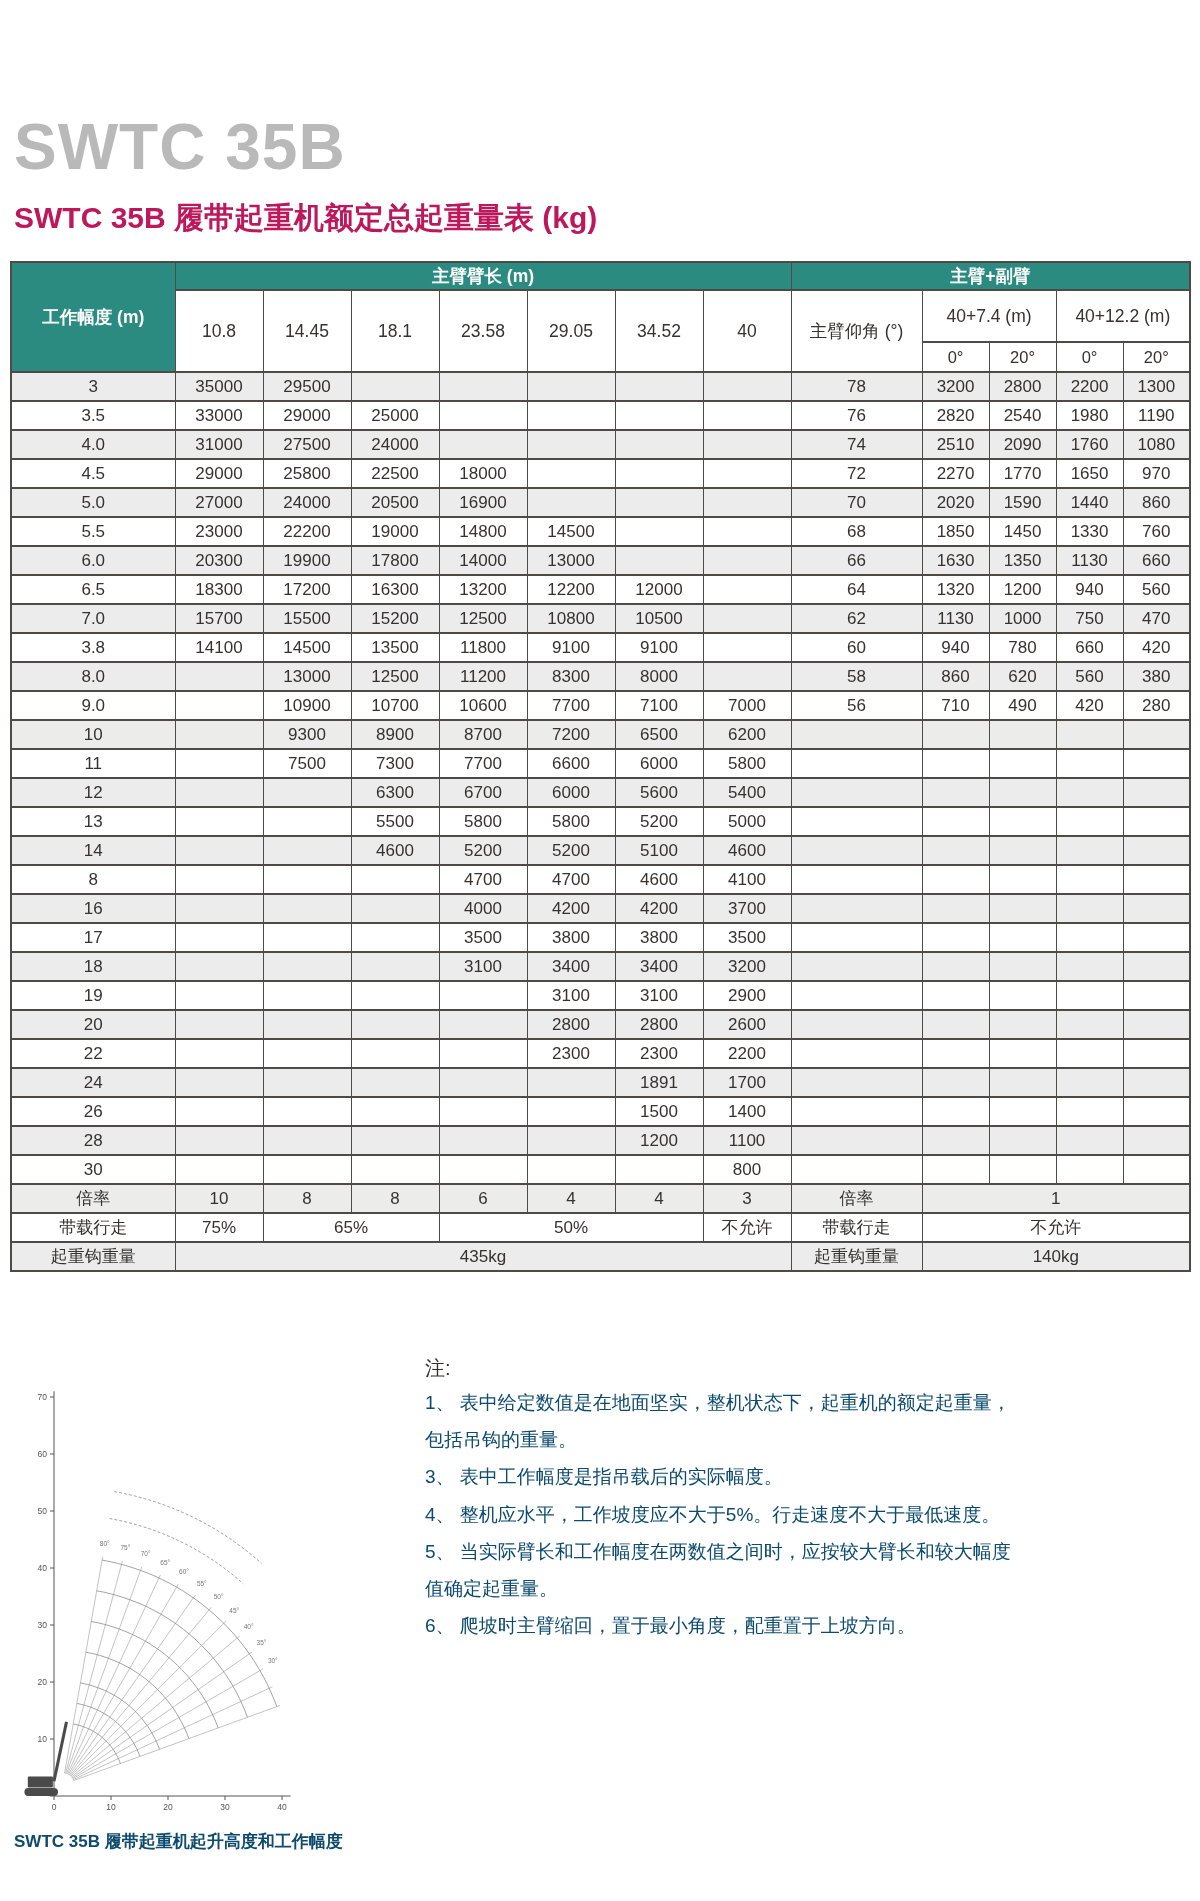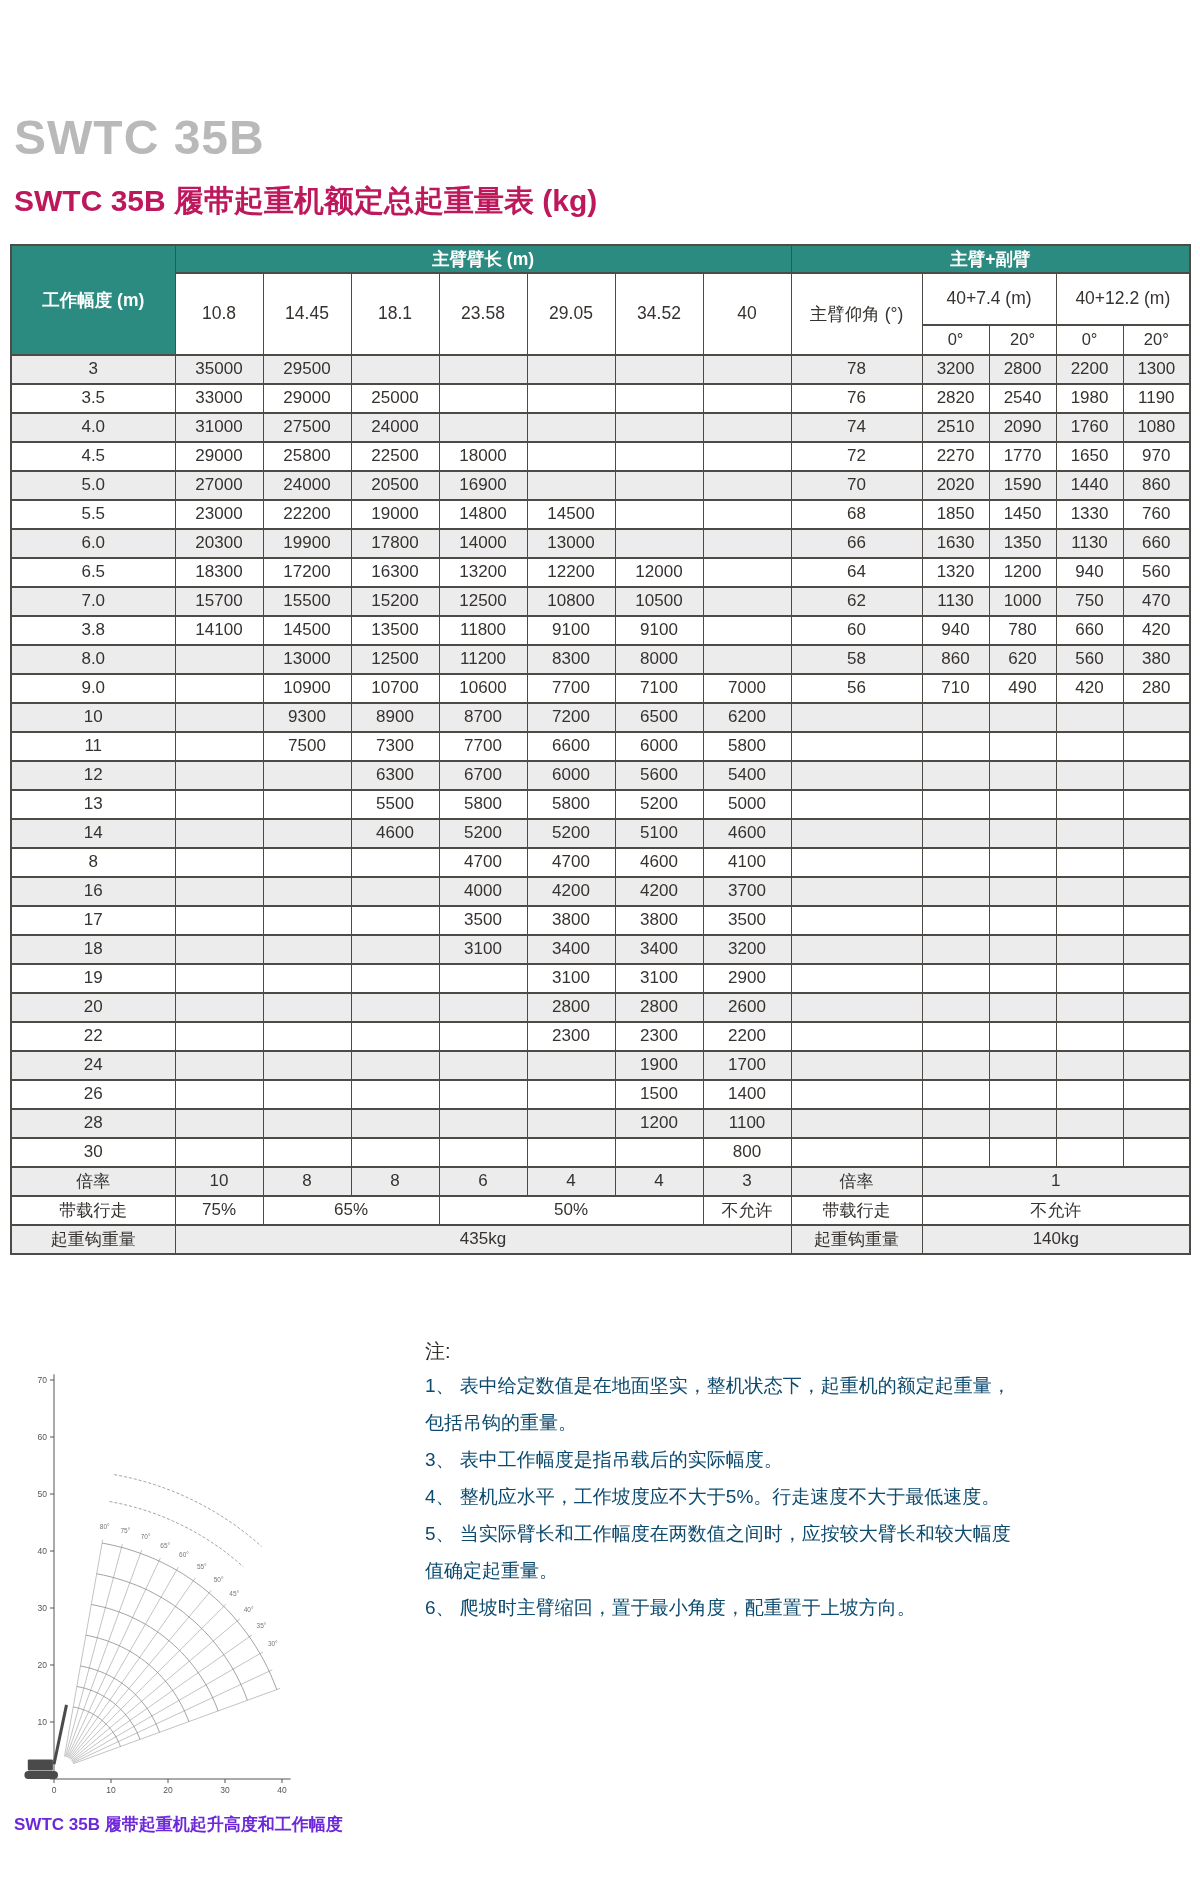--- a/index.html
+++ b/index.html
@@ -1,21 +1,21 @@
 <!DOCTYPE html>
 <html><head>
 <meta charset="utf-8">
 <style>
   html,body{margin:0;padding:0;}
   body{
     width:1200px;height:1901px;background:#ffffff;position:relative;overflow:hidden;
     font-family:"Liberation Sans","DejaVu Sans",sans-serif;color:#363230;
   }
   .title{
-    margin:112px 0 0 14px;font-size:48px;line-height:1.1;font-weight:600;
+    margin:112px 0 0 14px;font-size:64px;line-height:1.1;font-weight:600;
     color:#b9b9b9;letter-spacing:1px;
   }
   .subtitle{
     margin:16px 0 12px 14px;font-size:30px;font-weight:700;color:#be185d;
   }
   #capTable{
     border-collapse:collapse;table-layout:fixed;width:1180px;margin:22px 0 0 10px;
     border:2px solid #4e4a46;
   }
   #capTable th,#capTable td{
@@ -25,21 +25,21 @@
   }
   #capTable thead tr:nth-child(1) th{height:26px;}
   #capTable thead tr:nth-child(2) th{height:50px;font-size:17.5px;}
   #capTable thead tr:nth-child(3) th{height:28px;font-size:16.5px;}
   #capTable tbody td{height:27px;}
   .teal{background:#2b8b80;color:#ffffff;font-weight:700 !important;font-size:17.5px !important;}
   tr.alt td{background:#ececec;}
   .bottom{display:flex;margin-top:80px;}
   .chart-col{width:425px;padding-left:14px;box-sizing:border-box;}
   #rangeChart{margin-top:20px;display:block;}
-  .chart-caption{font-size:17px;font-weight:700;color:#6d28d9;margin-top:6px;}
+  .chart-caption{font-size:17px;font-weight:700;color:#0c4a6e;margin-top:6px;}
   .notes-col{width:600px;padding-top:0px;}
   .notes-title{font-size:20px;color:#332f2d;line-height:1.6;}
   .note-item{font-size:19px;color:#0c4a6e;line-height:1.95;width:590px;}
 </style>
 </head>
 <body>
 
 <div>
   <div class="title">SWTC 35B</div>
   <div class="subtitle">SWTC 35B 履带起重机额定总起重量表 (kg)</div>
@@ -446,21 +446,21 @@
           <td></td>
           <td></td>
         </tr>
         <tr class="alt">
           <td>24</td>
           <td></td>
           <td></td>
           <td></td>
           <td></td>
           <td></td>
-          <td>1900</td>
+          <td>1891</td>
           <td>1700</td>
           <td></td>
           <td></td>
           <td></td>
           <td></td>
           <td></td>
         </tr>
         <tr class="">
           <td>26</td>
           <td></td>

